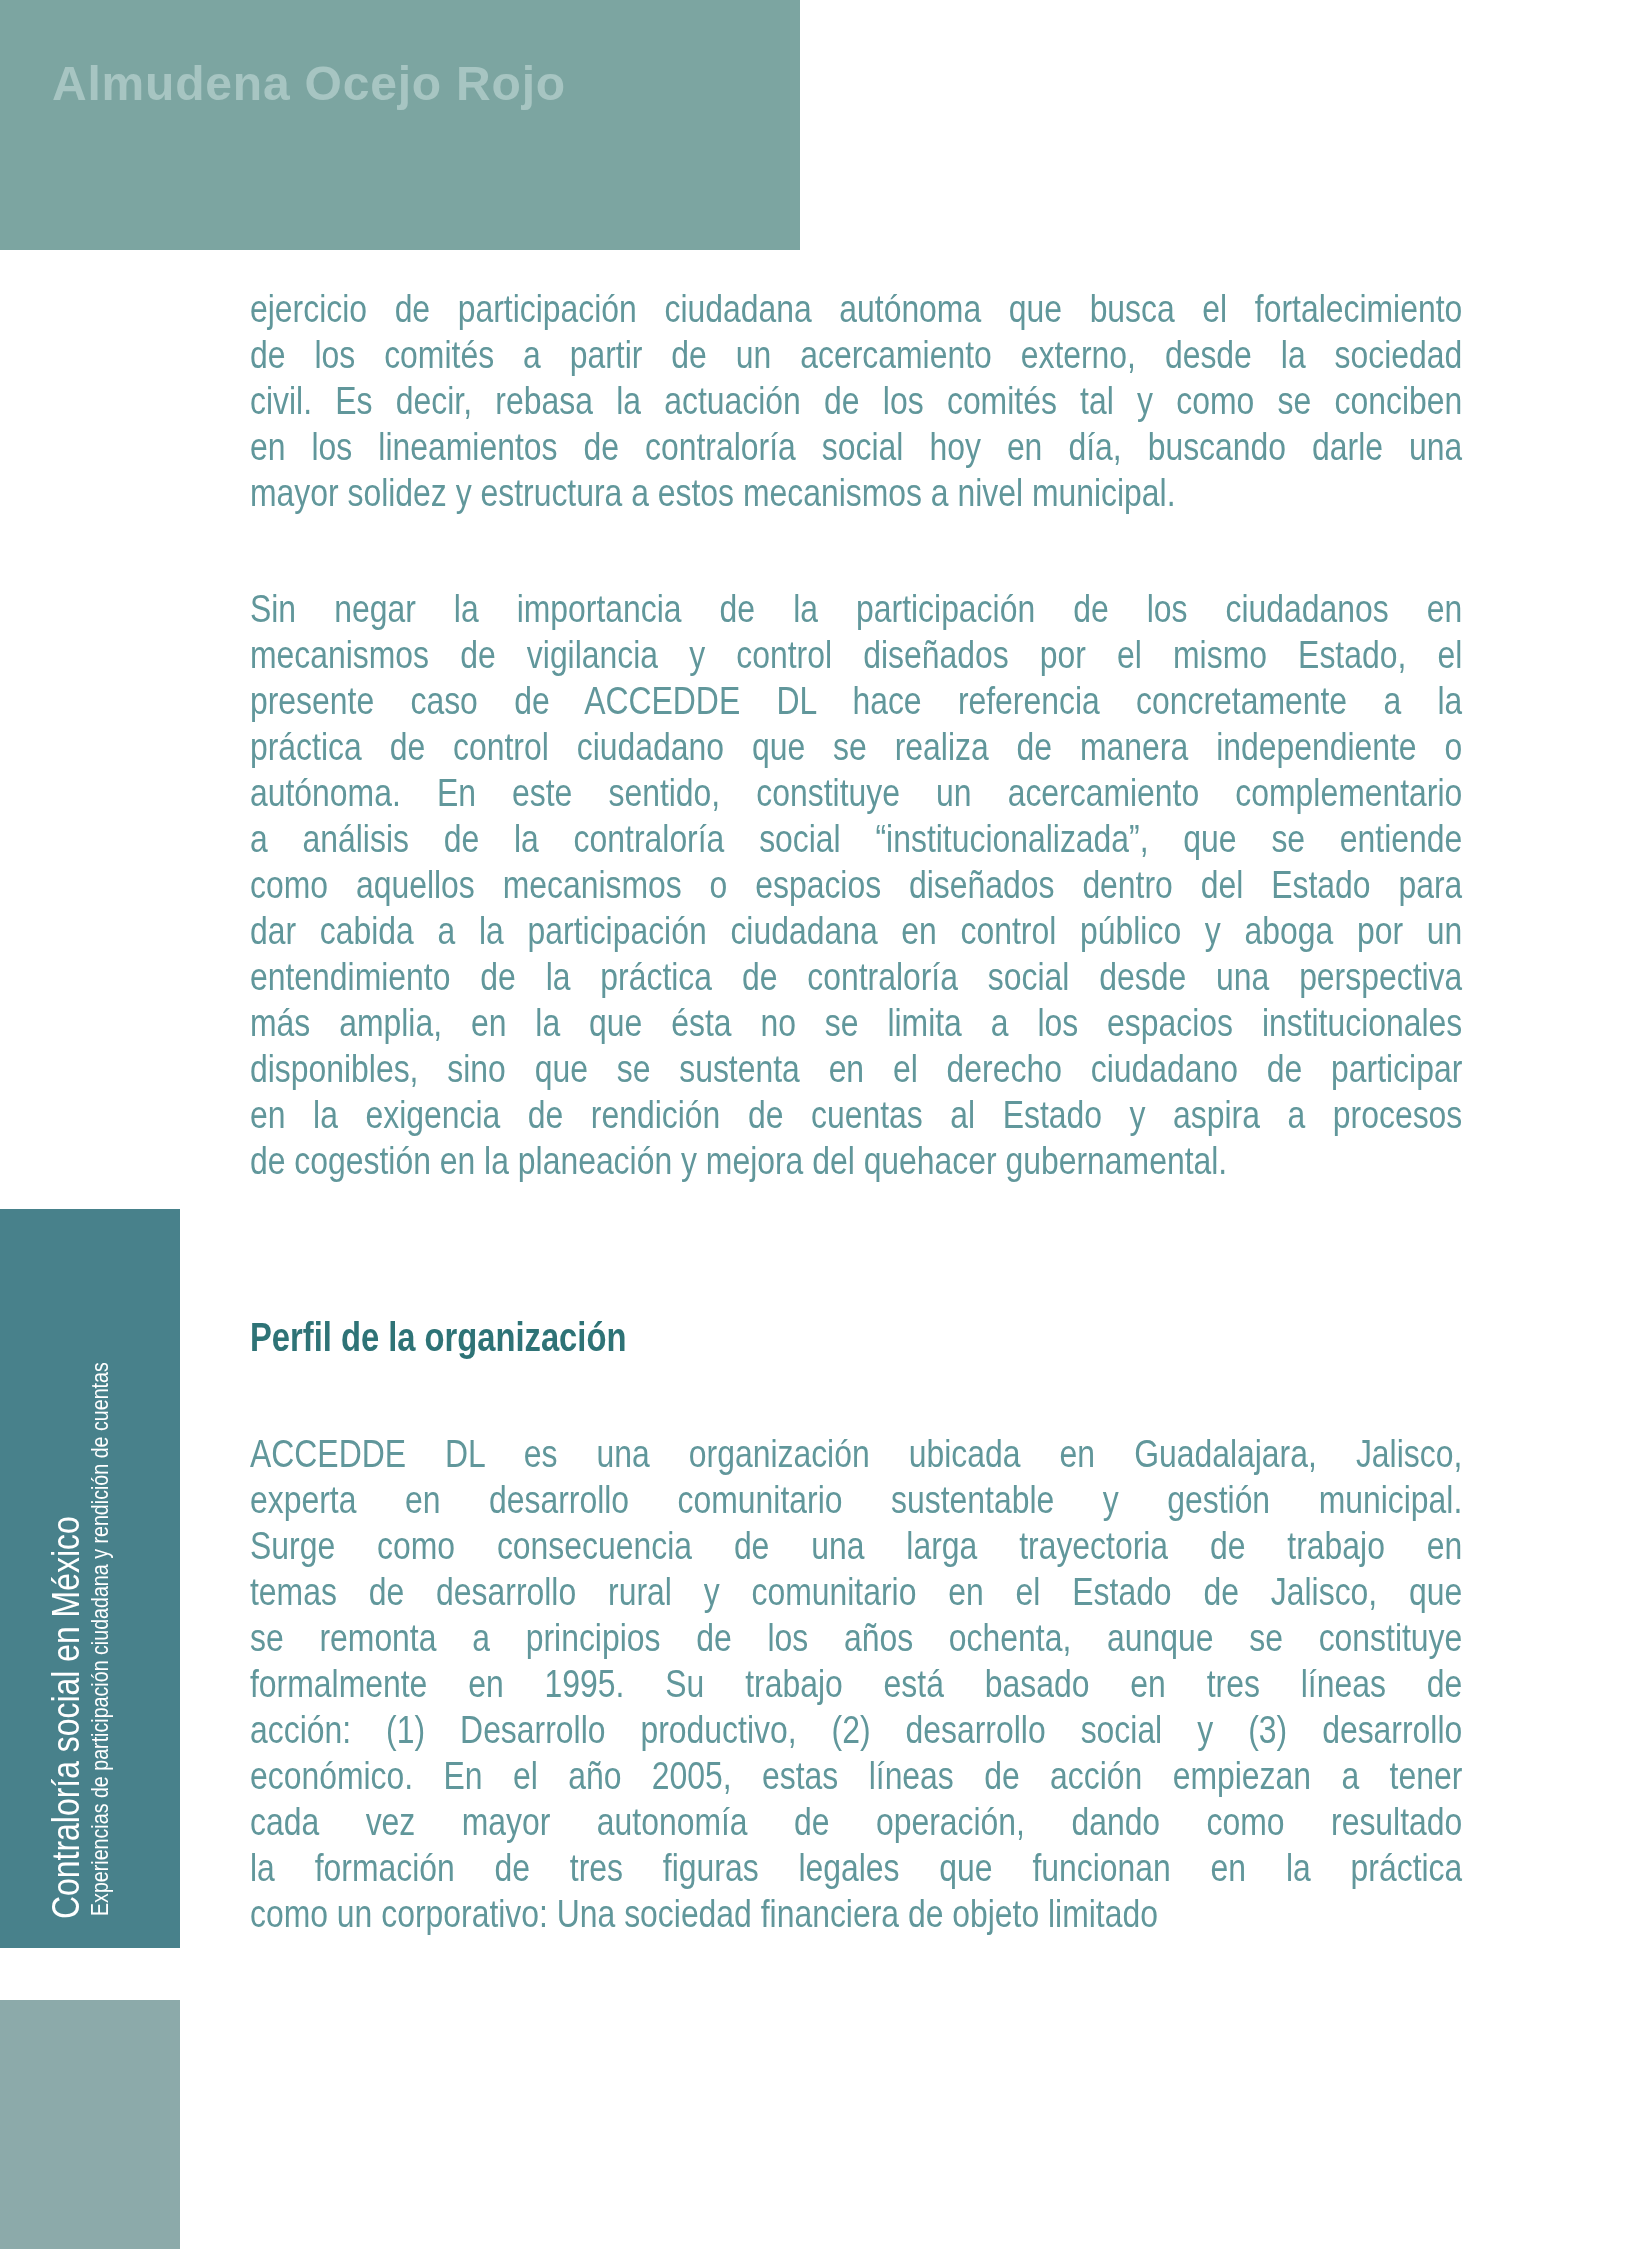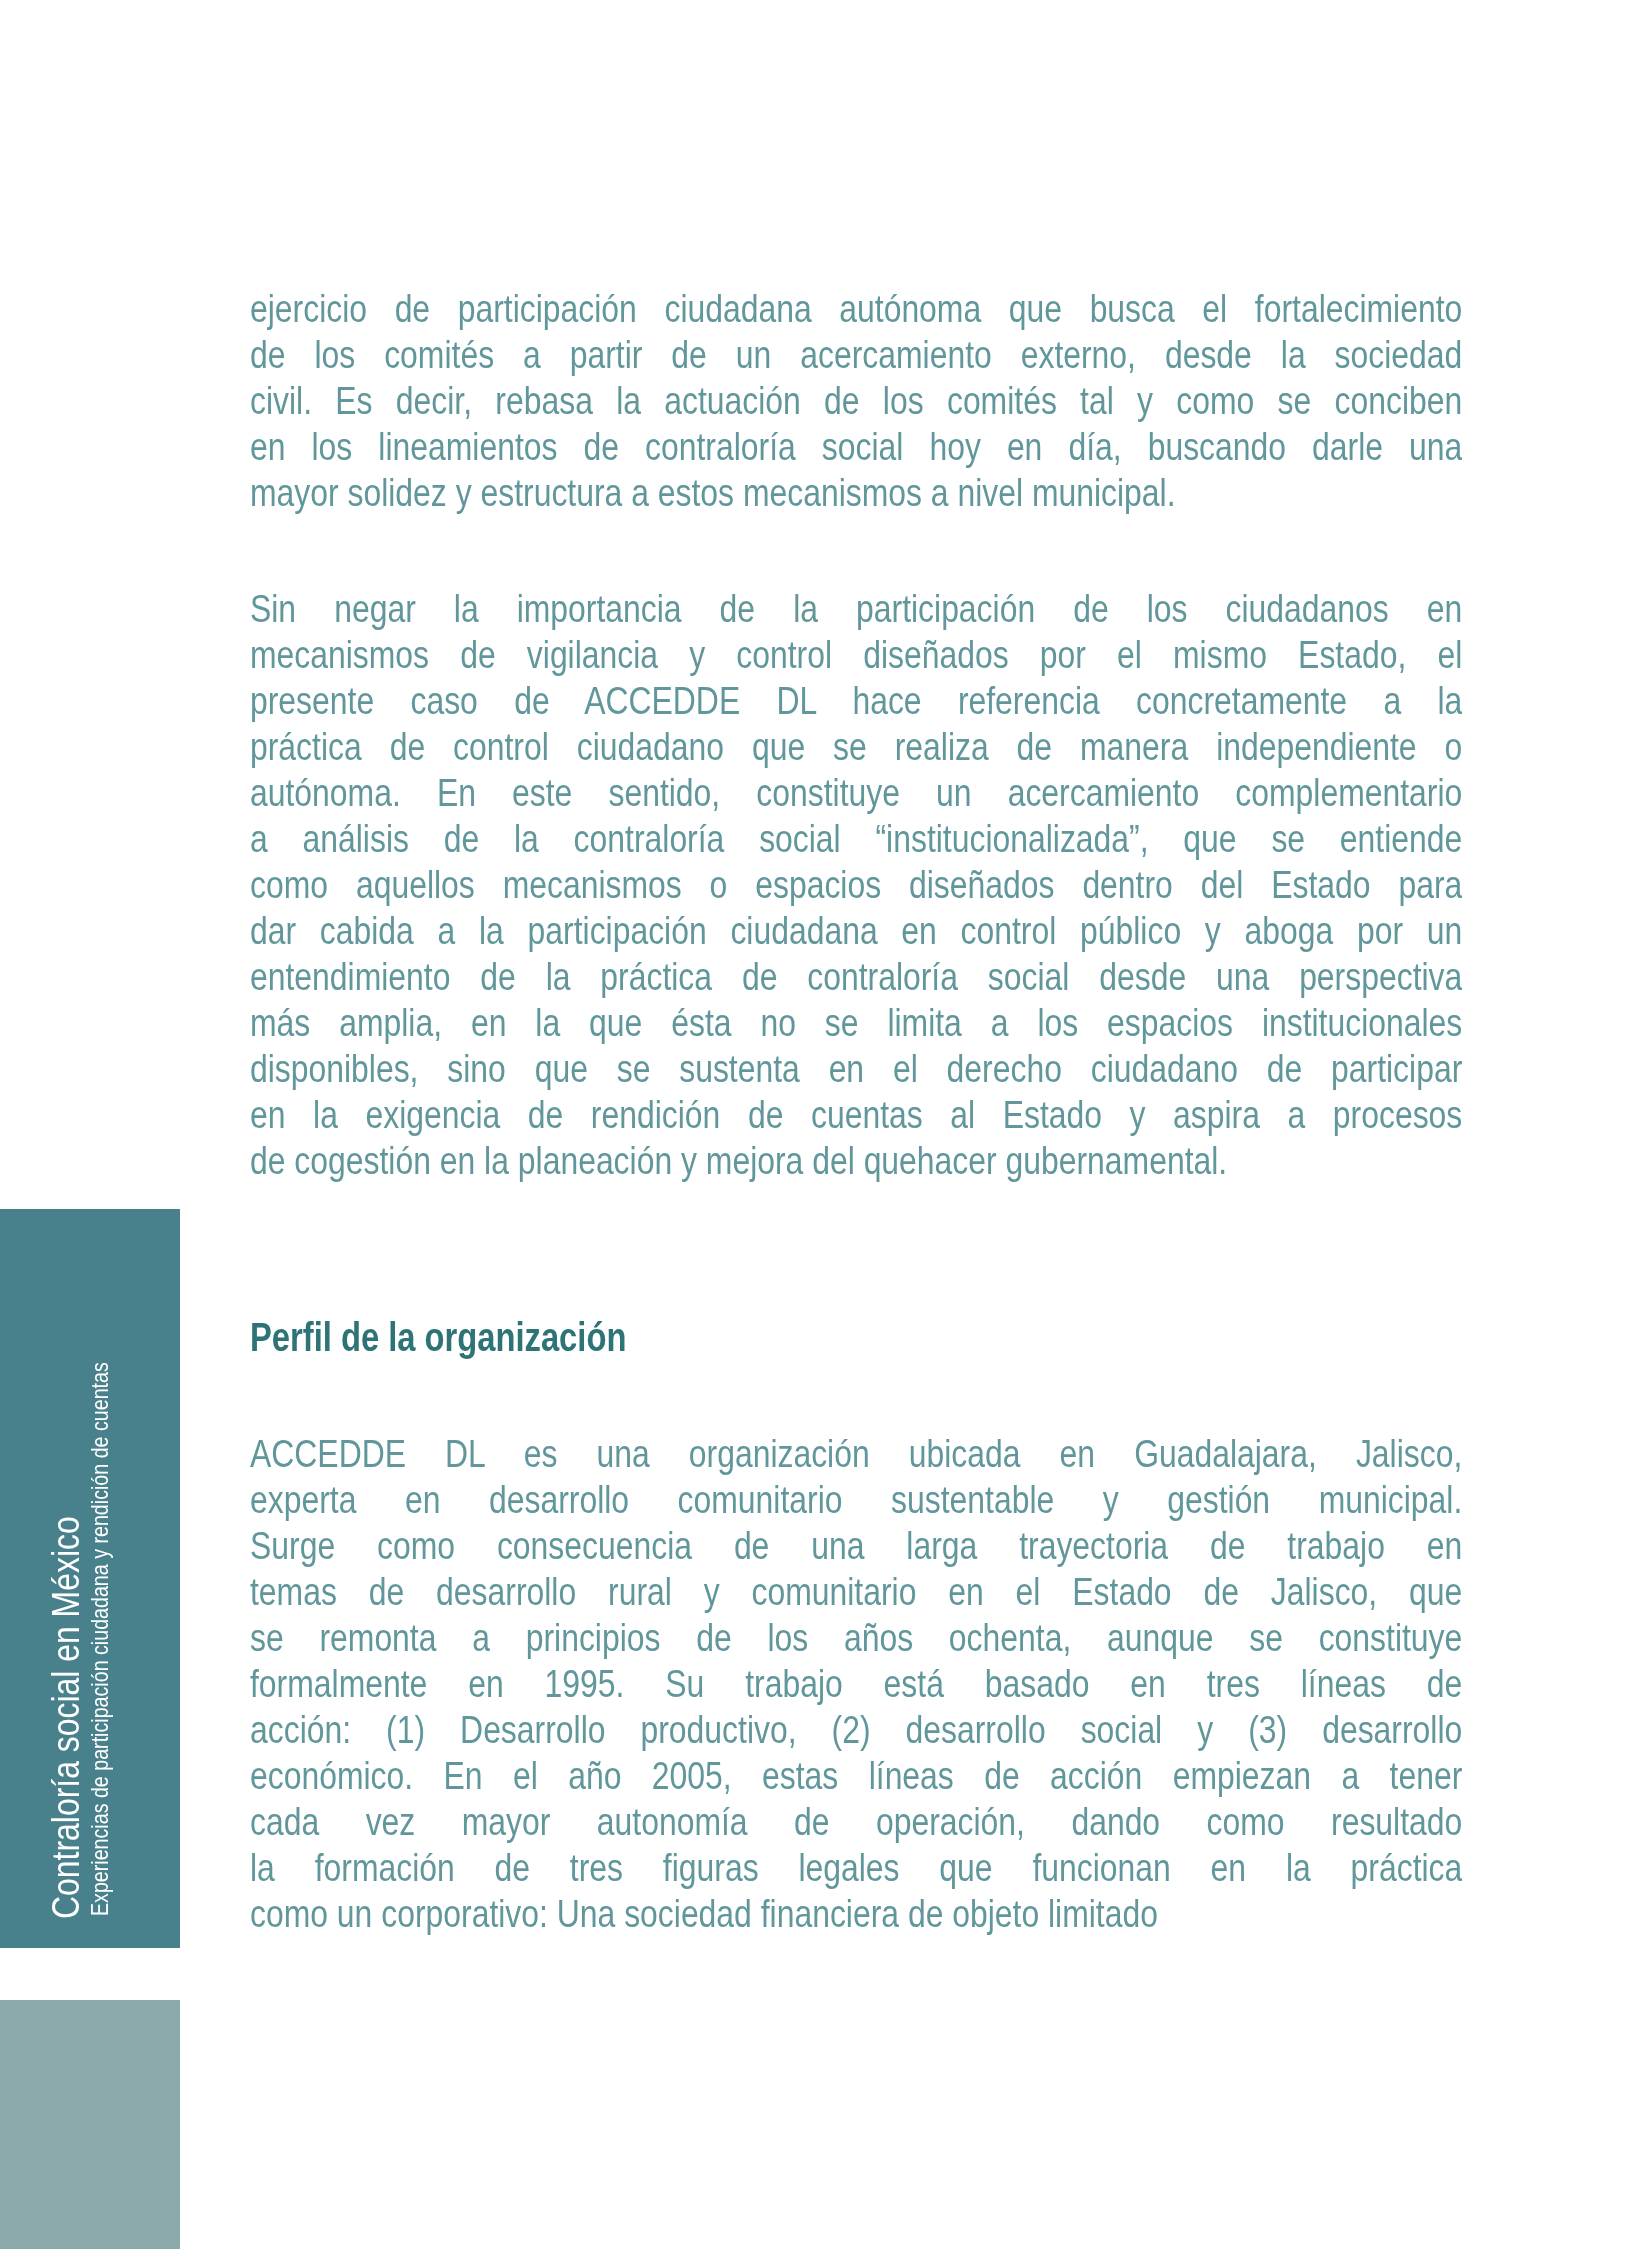--- a/index.html
+++ b/index.html
@@ -95,20 +95,23 @@
     left: 0; top: 2000px;
     width: 180px; height: 250px;
     background: #8CAAAA;
   }
 </style>
 </head>
 <body>
 
 <div class="page">
 
+  <div class="header-band">
+    <div class="author">Almudena Ocejo Rojo</div>
+  </div>
 
   <div class="column">
     <div class="para first">
         <div class="jline">ejercicio de participación ciudadana autónoma que busca el fortalecimiento</div>
         <div class="jline">de los comités a partir de un acercamiento externo, desde la sociedad</div>
         <div class="jline">civil. Es decir, rebasa la actuación de los comités tal y como se conciben</div>
         <div class="jline">en los lineamientos de contraloría social hoy en día, buscando darle una</div>
         <div class="jline last">mayor solidez y estructura a estos mecanismos a nivel municipal.</div>
       </div>
     <div class="para second">

